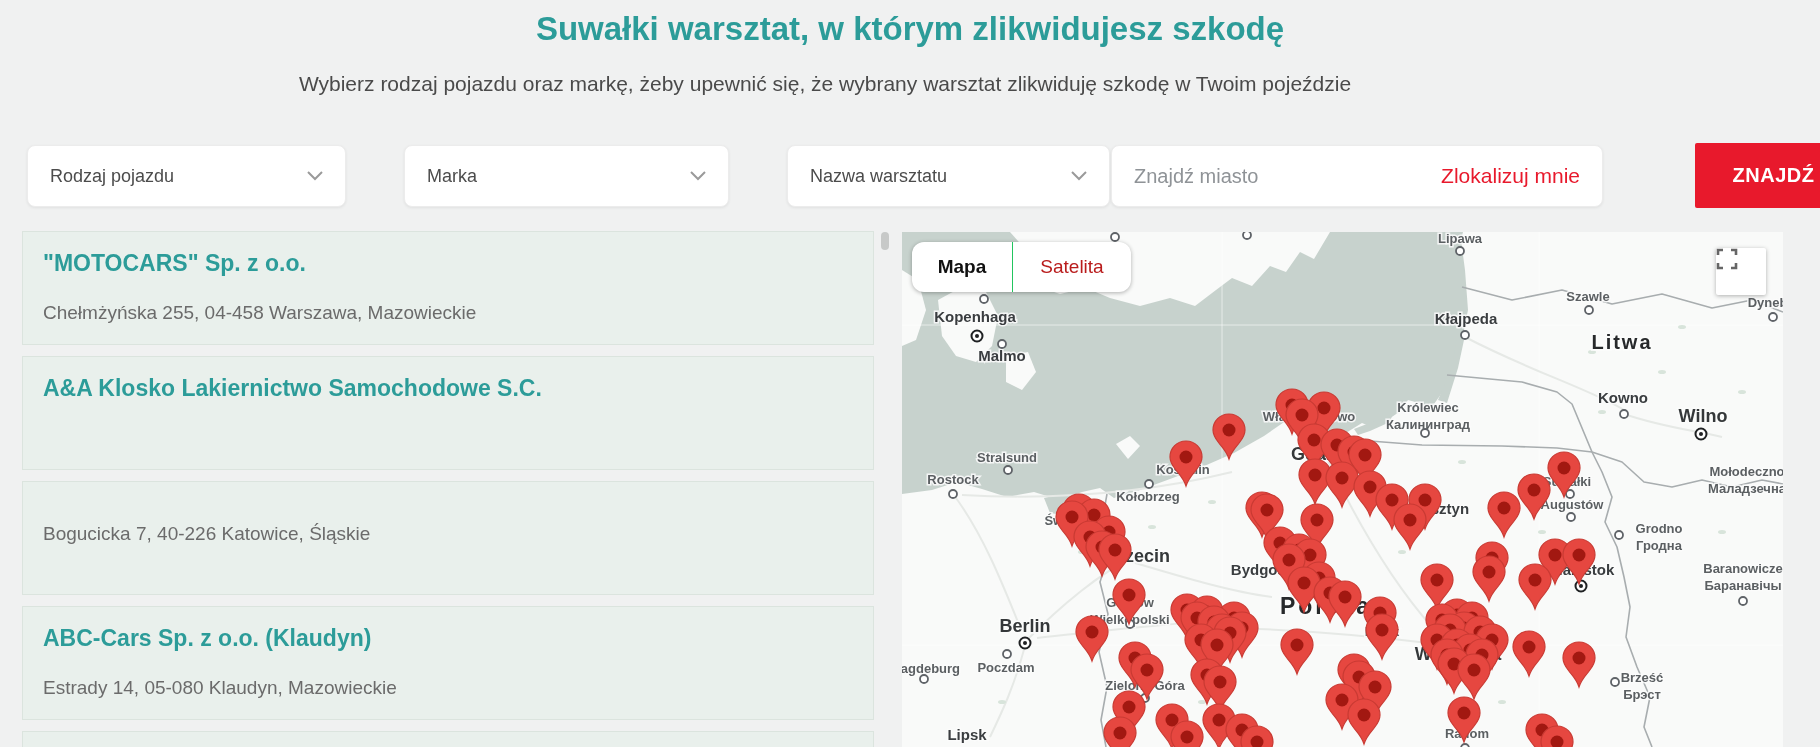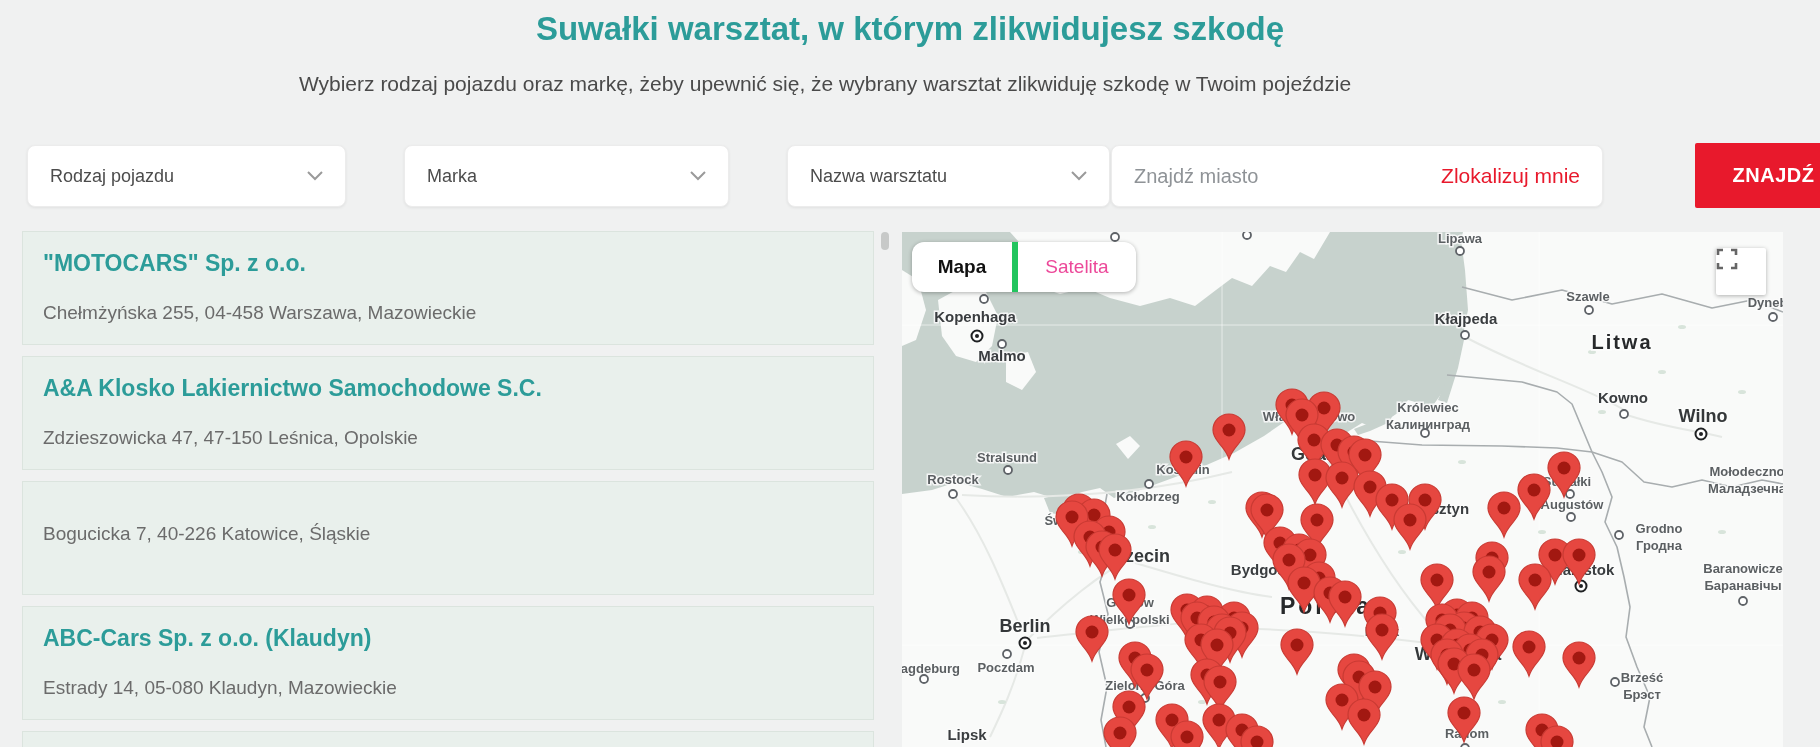--- a/index.html
+++ b/index.html
@@ -52,21 +52,21 @@
     position:absolute;left:902px;top:232px;width:881px;height:515px;
     background:#c7d2cd;overflow:hidden;
   }
   #map svg{position:absolute;left:0;top:0}
   .map-type{
     position:absolute;left:10px;top:10px;height:50px;display:flex;
     background:#fff;border-radius:12px;box-shadow:0 1px 4px rgba(0,0,0,.3);z-index:5;
   }
   .mt-btn{display:flex;align-items:center;justify-content:center;font-size:19px;cursor:pointer;height:50px}
   .mt-map{width:100px;font-weight:bold;color:#111}
-  .mt-sat{width:118px;color:#ec4899;border-left:6px solid #22c55e}
+  .mt-sat{width:118px;color:#b91c1c;border-left:1px solid #22c55e}
   .fullscreen-btn{
     position:absolute;left:814px;top:16px;width:50px;height:47px;background:#fff;
     border-radius:2px;box-shadow:0 1px 4px rgba(0,0,0,.3);z-index:5;
     display:flex;align-items:center;justify-content:center;cursor:pointer;
   }
   
   .land{fill:#f9faf9}
   .waterpatch{fill:#c7d2cd}
   .grat{stroke:#ffffff;stroke-width:1;opacity:.55}
   .border-line{fill:none;stroke:#a8adaf;stroke-width:1.6;stroke-linejoin:round}
@@ -119,21 +119,20 @@
   <span class="locate-link">Zlokalizuj mnie</span>
 </div>
 <button class="find-btn">ZNAJDŹ</button>
 
 <div class="ws-item" id="ws0">
   <div class="ws-name">"MOTOCARS" Sp. z o.o.</div>
   <div class="ws-addr">Chełmżyńska 255, 04-458 Warszawa, Mazowieckie</div>
 </div>
 <div class="ws-item" id="ws1">
   <div class="ws-name">A&amp;A Klosko Lakiernictwo Samochodowe S.C.</div>
-  <div class="ws-addr">Zdzieszowicka 47, 47-150 Leśnica, Opolskie</div>
 </div>
 <div class="ws-item" id="ws2">
   <div class="ws-addr">Bogucicka 7, 40-226 Katowice, Śląskie</div>
 </div>
 <div class="ws-item" id="ws3">
   <div class="ws-name">ABC-Cars Sp. z o.o. (Klaudyn)</div>
   <div class="ws-addr">Estrady 14, 05-080 Klaudyn, Mazowieckie</div>
 </div>
 <div class="ws-item" id="ws4"></div>
 <div class="scroll-thumb"></div>

